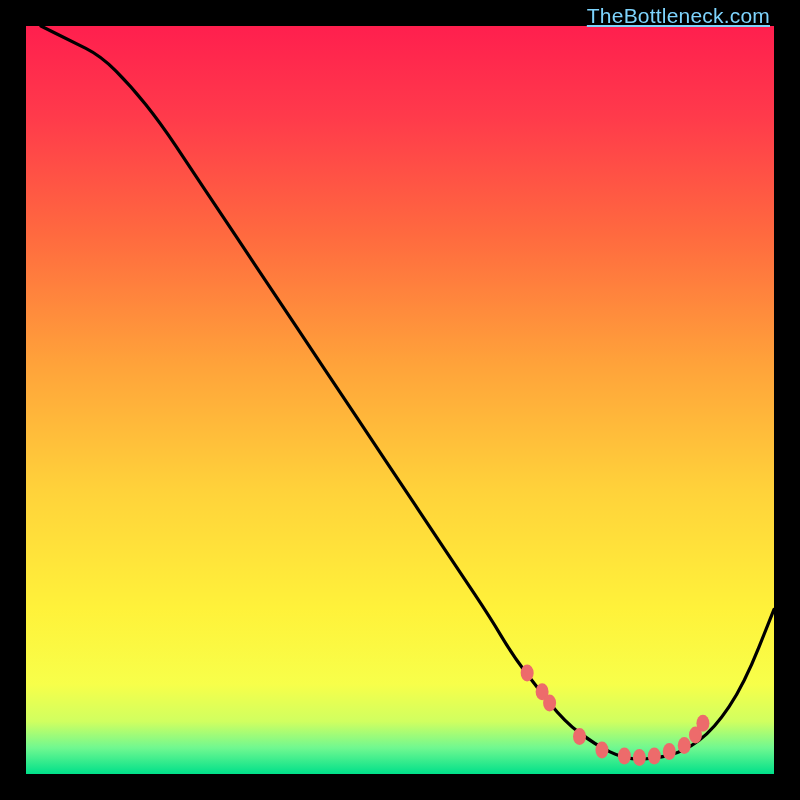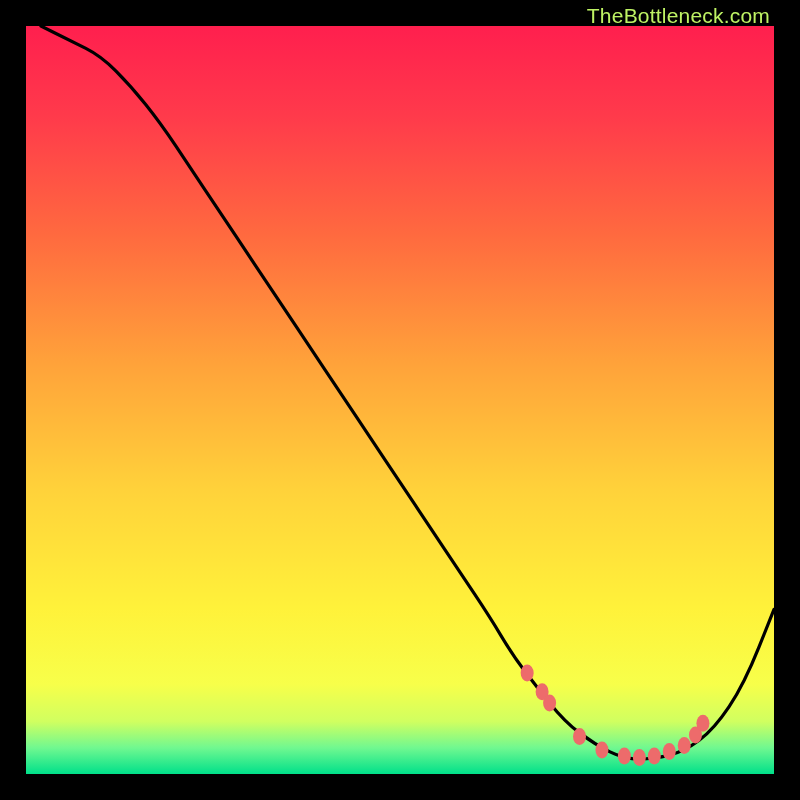--- a/index.html
+++ b/index.html
@@ -23,24 +23,25 @@
     position: absolute;
     left: 0;
     top: 0;
     width: 748px;
     height: 748px;
   }
   .watermark {
     position: absolute;
     top: 4px;
     right: 30px;
-    color: #bef264;
+    color: #7dd3fc;
     font-size: 21px;
     font-weight: 500;
     letter-spacing: 0.2px;
+    text-decoration: underline;
   }
   svg.curve {
     position: absolute;
     left: 0;
     top: 0;
     width: 748px;
     height: 748px;
   }
 </style>
 </head>

